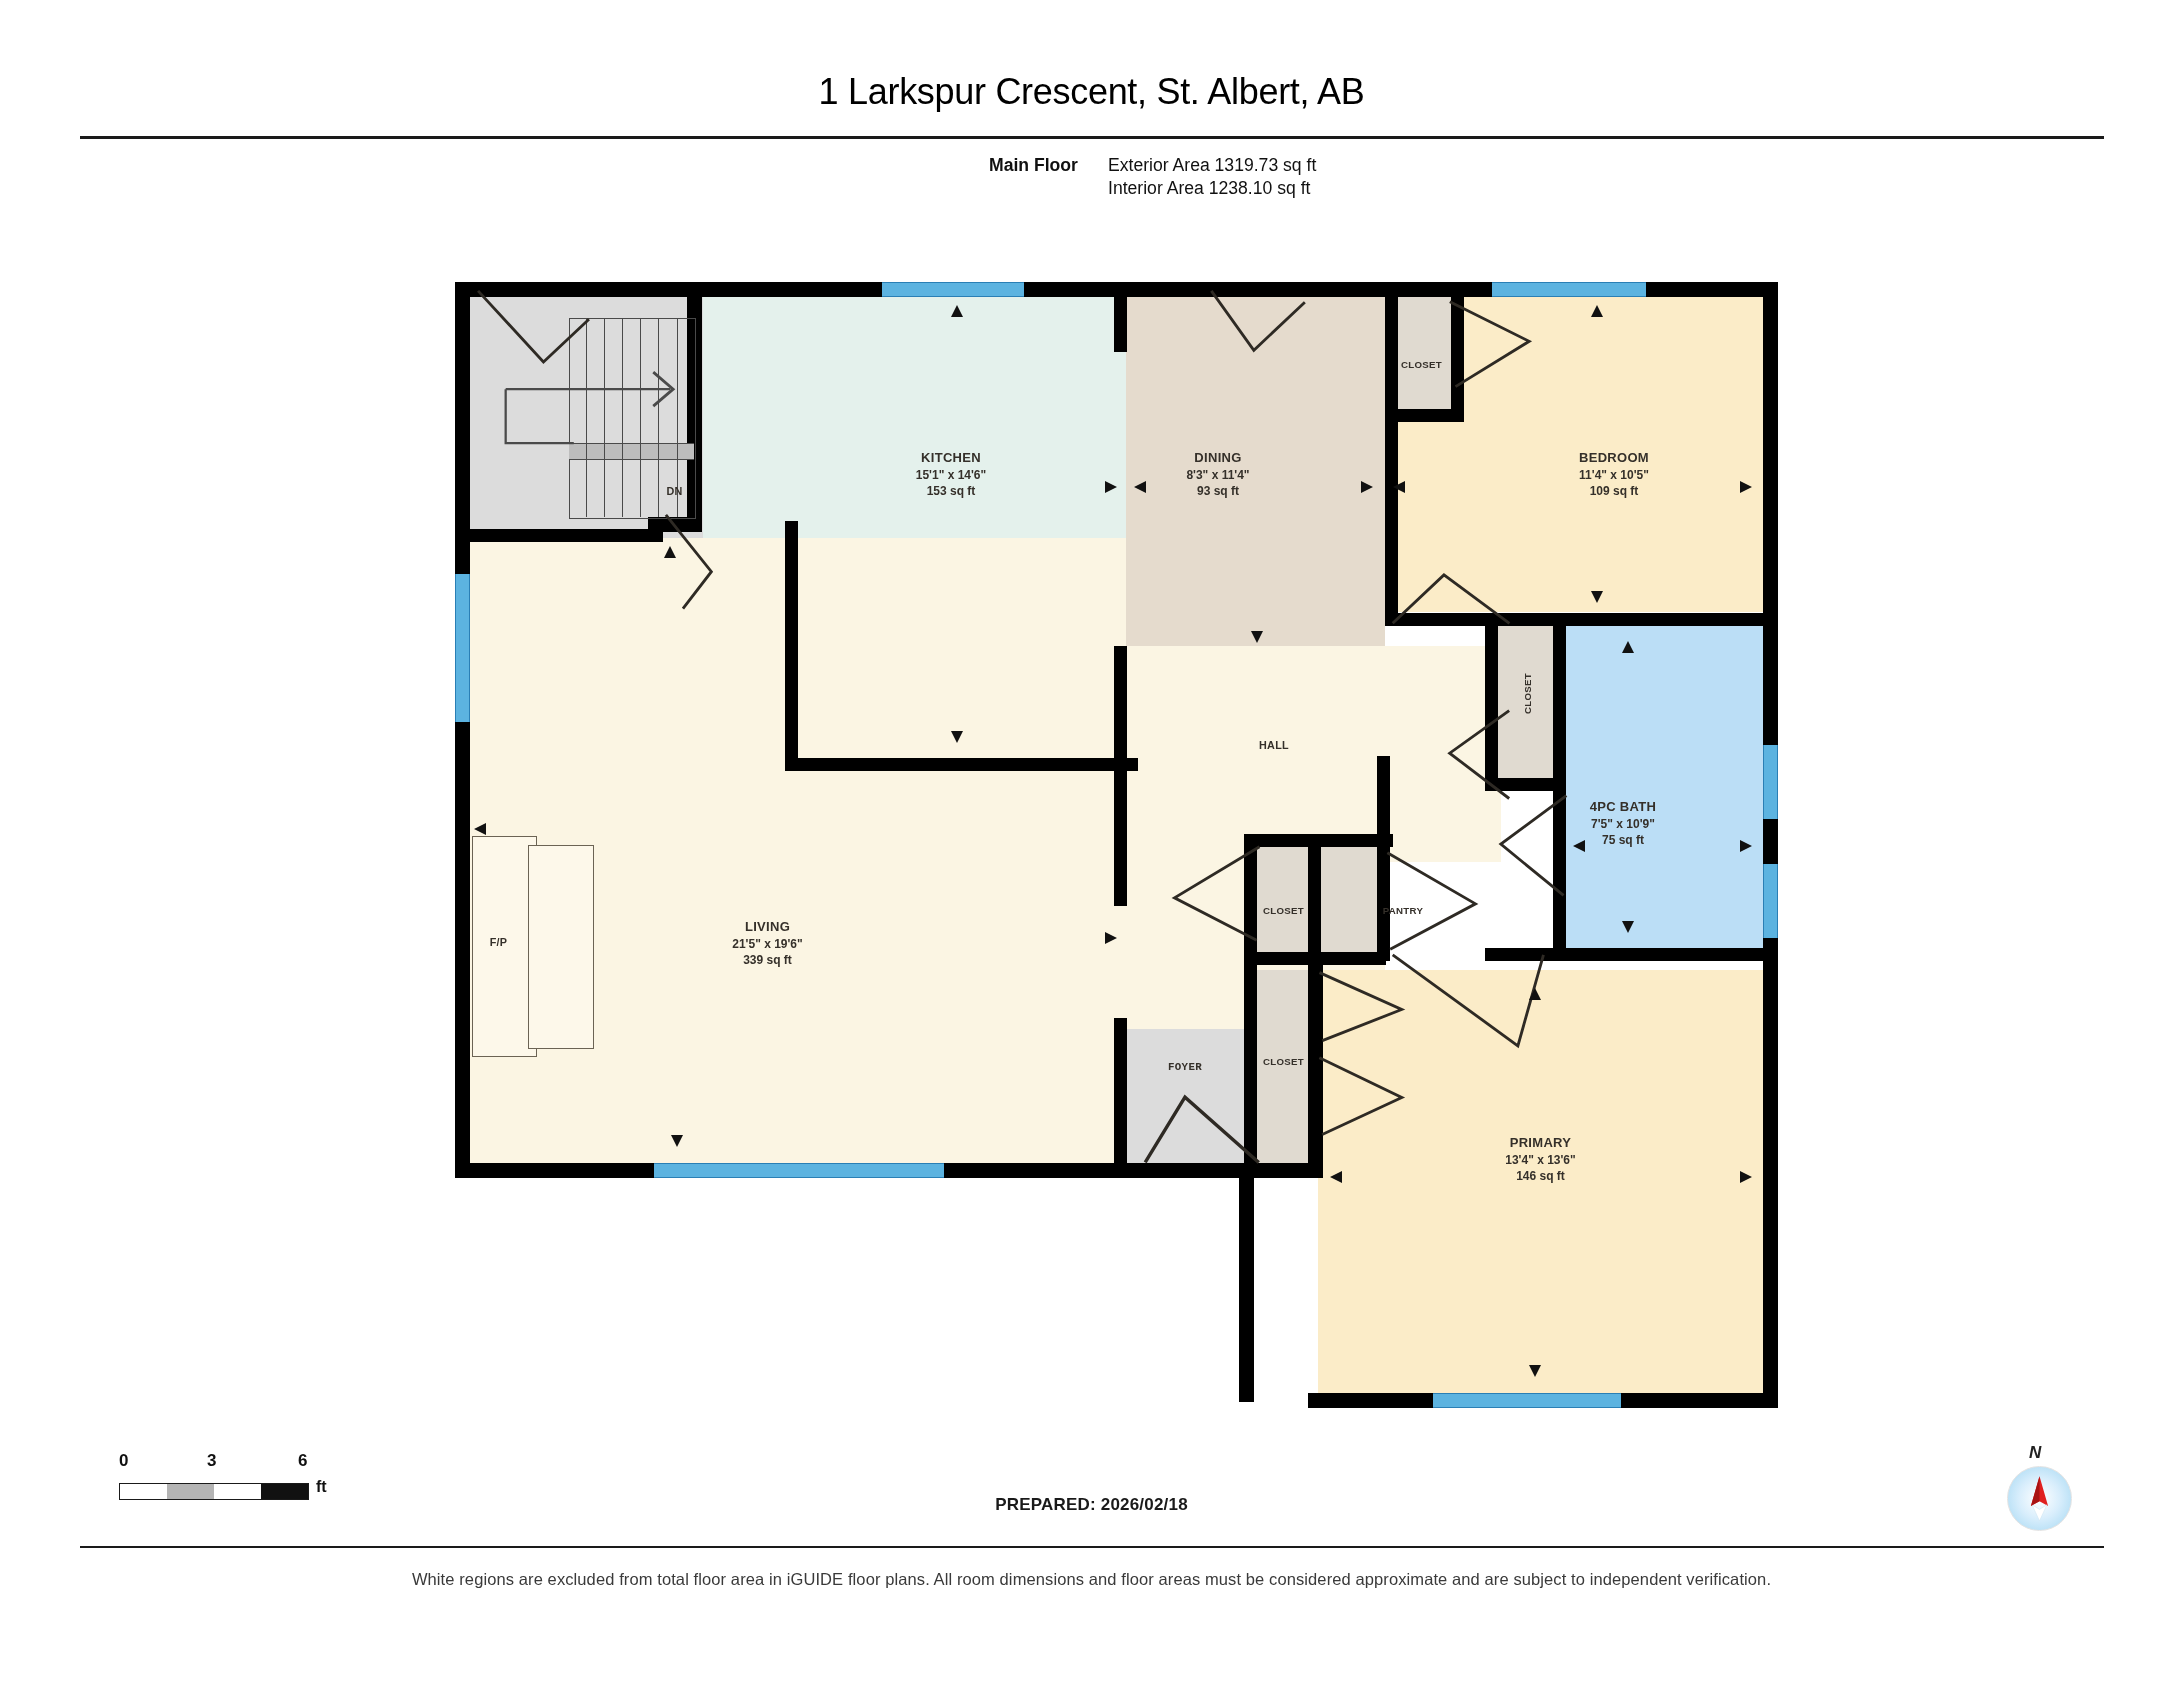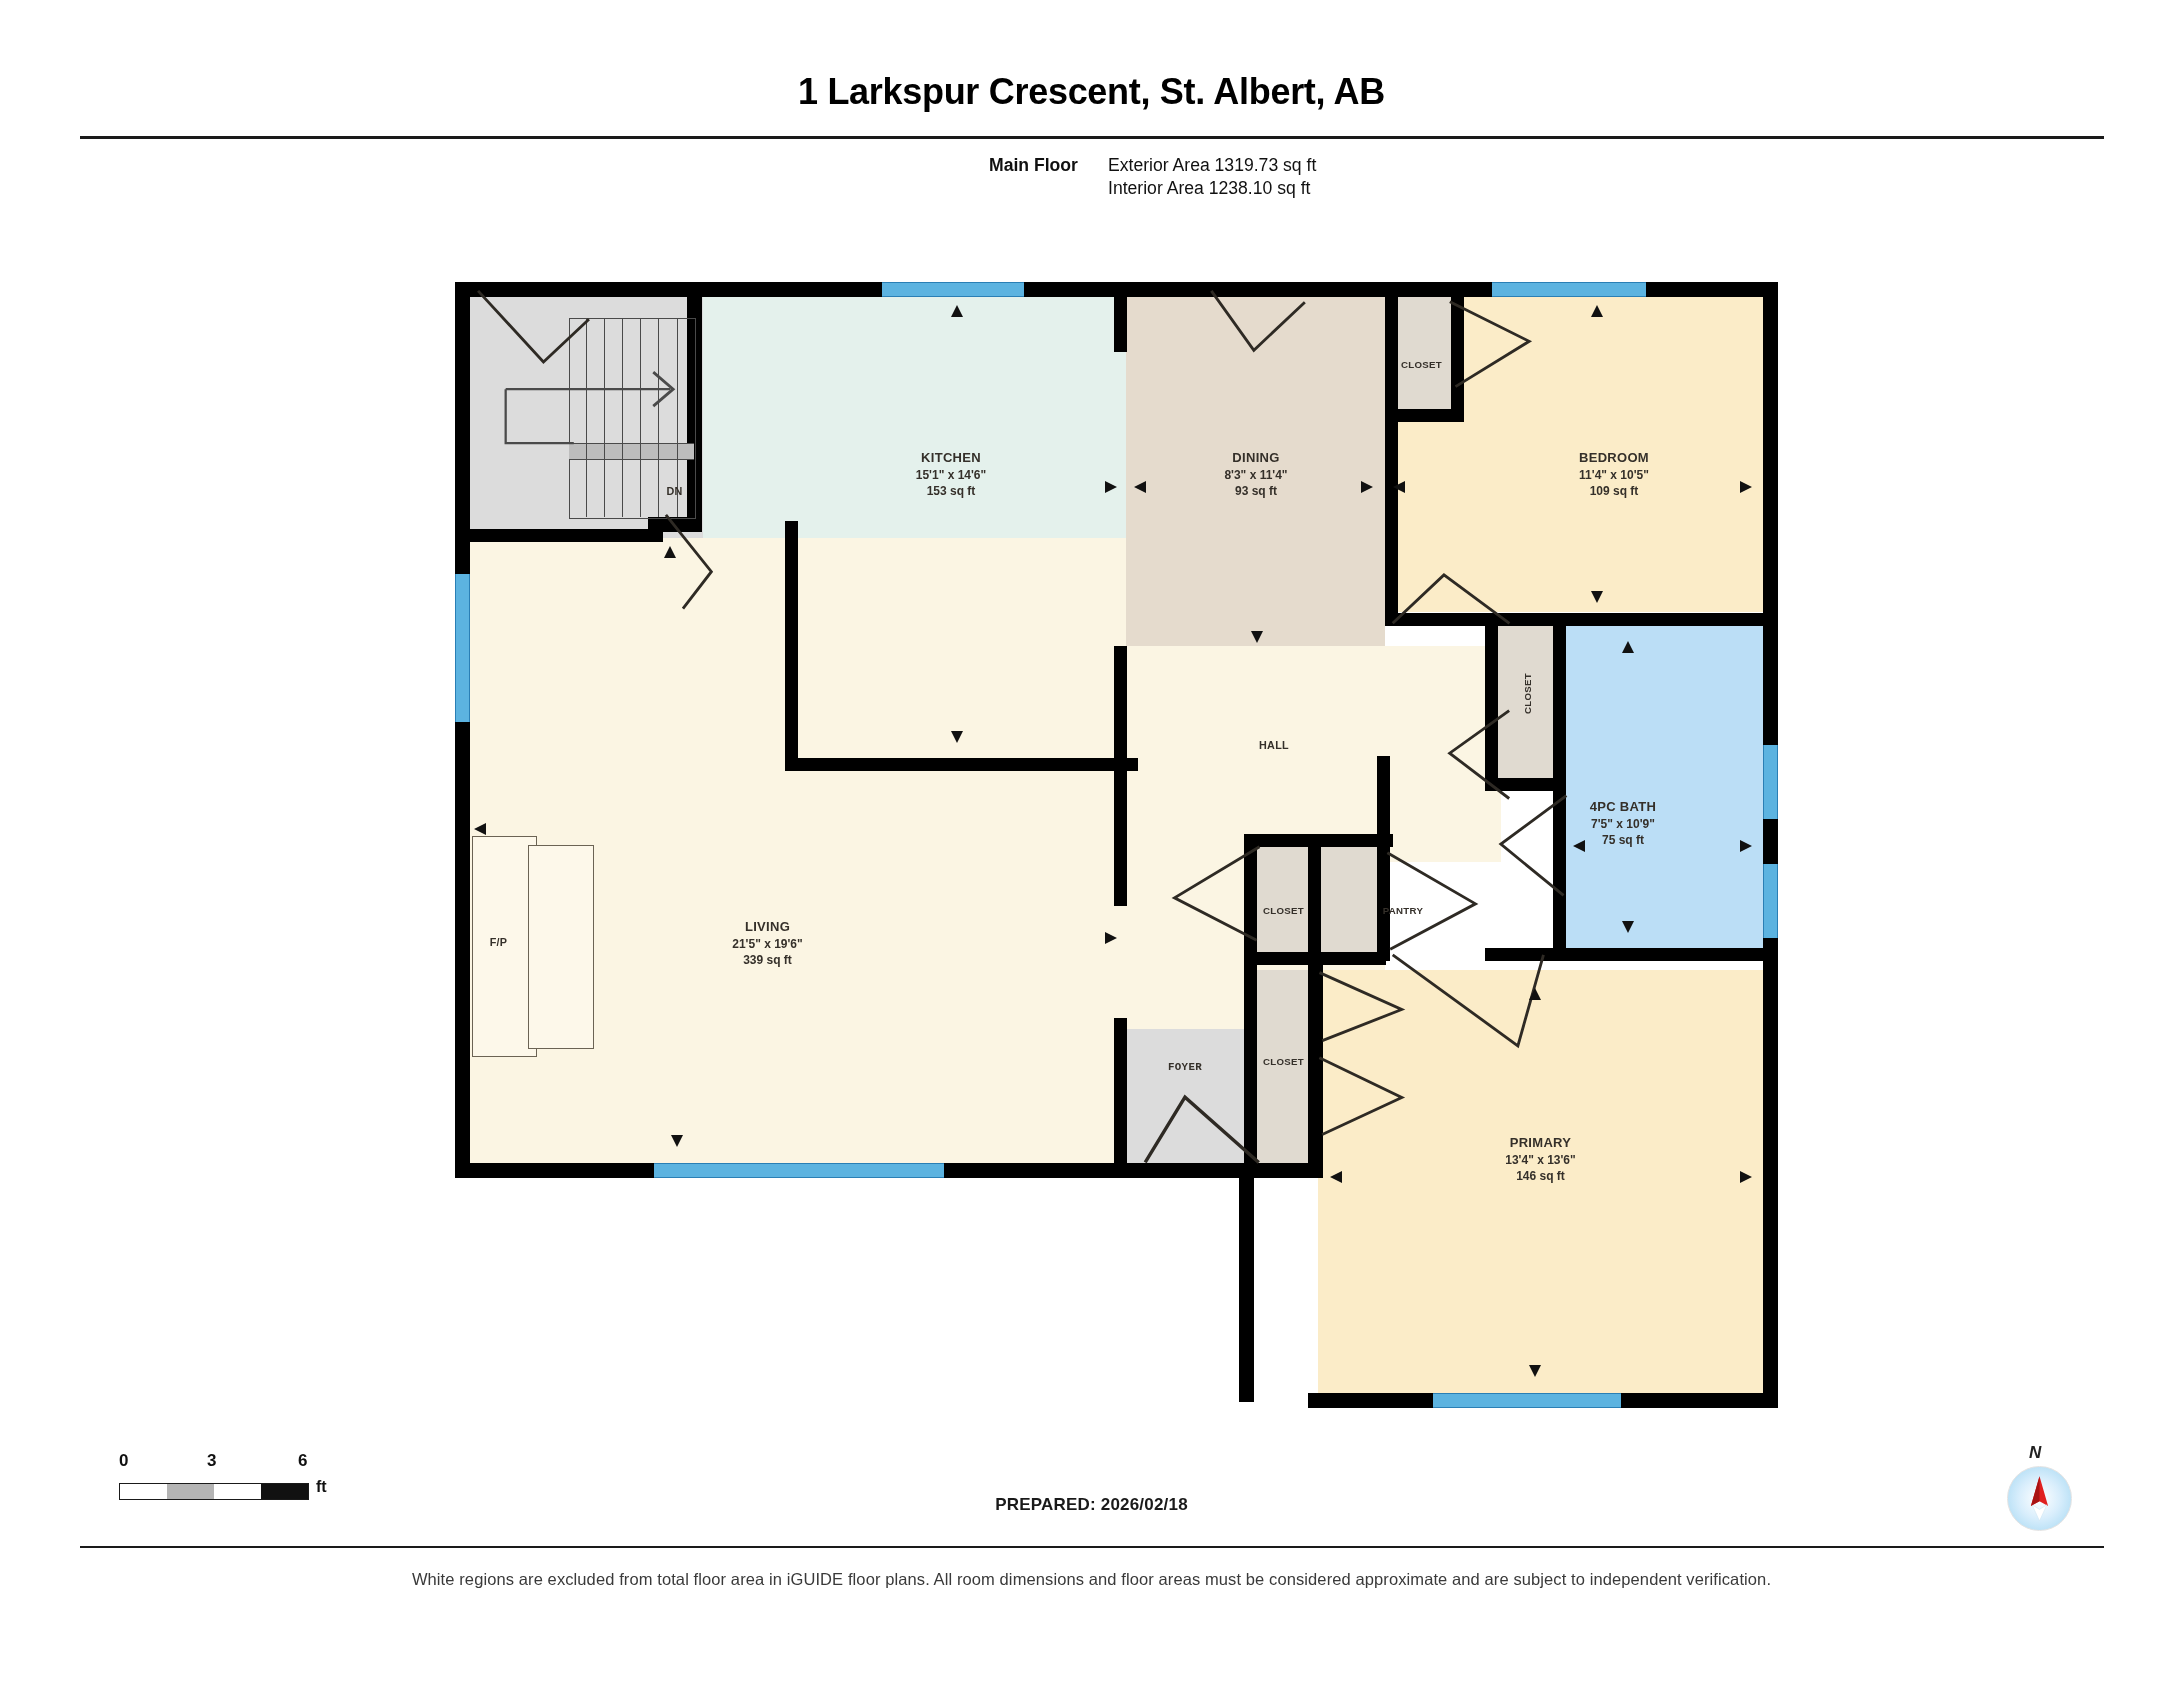--- a/index.html
+++ b/index.html
@@ -1,21 +1,21 @@
 <!DOCTYPE html>
 <html style="font-size:9px"><head>
 <meta charset="utf-8">
 <style>
   html,body{margin:0;padding:0;background:#ffffff;}
   body{width:2183px;height:1686px;font-family:"Liberation Sans",sans-serif;color:#111;position:relative;overflow:hidden;}
 
   
   #title{
     position:absolute;left:0;top:71px;width:2183px;text-align:center;
-    font-size:36px;font-weight:bold;letter-spacing:-0.3px;color:#000;
+    font-size:36px;font-weight:normal;letter-spacing:-0.3px;color:#000;
   }
   #title-rule{
     position:absolute;left:80px;top:136px;width:2024px;height:2.8px;background:#1a1a1a;
   }
   #area-block{
     position:absolute;left:989px;top:154px;width:512px;
     font-size:17.6px;line-height:1.28;color:#111;
   }
   #area-block .row{white-space:nowrap;}
   #area-block .lbl{font-weight:bold;display:inline-block;width:119px;}
@@ -271,21 +271,21 @@
   <div class="arw down" style="left:1529px; top:1365px;"></div>
   <div class="arw left" style="left:1330px; top:1171px;"></div>
   <div class="arw right" style="left:1740px; top:1171px;"></div>
 
   <div class="lab" style="left:829px; top:449px; width:244px;">
     <div class="nm">KITCHEN</div>
     <div class="dim">15'1" x 14'6"</div>
     <div class="sf">153 sq ft</div>
   </div>
 
-  <div class="lab" style="left:1131px; top:449px; width:250px;">
+  <div class="lab" style="left:1093px; top:449px; width:250px;">
     <div class="nm">DINING</div>
     <div class="dim">8'3" x 11'4"</div>
     <div class="sf">93 sq ft</div>
   </div>
 
   <div class="lab" style="left:1466px; top:449px; width:296px;">
     <div class="nm">BEDROOM</div>
     <div class="dim">11'4" x 10'5"</div>
     <div class="sf">109 sq ft</div>
   </div>

